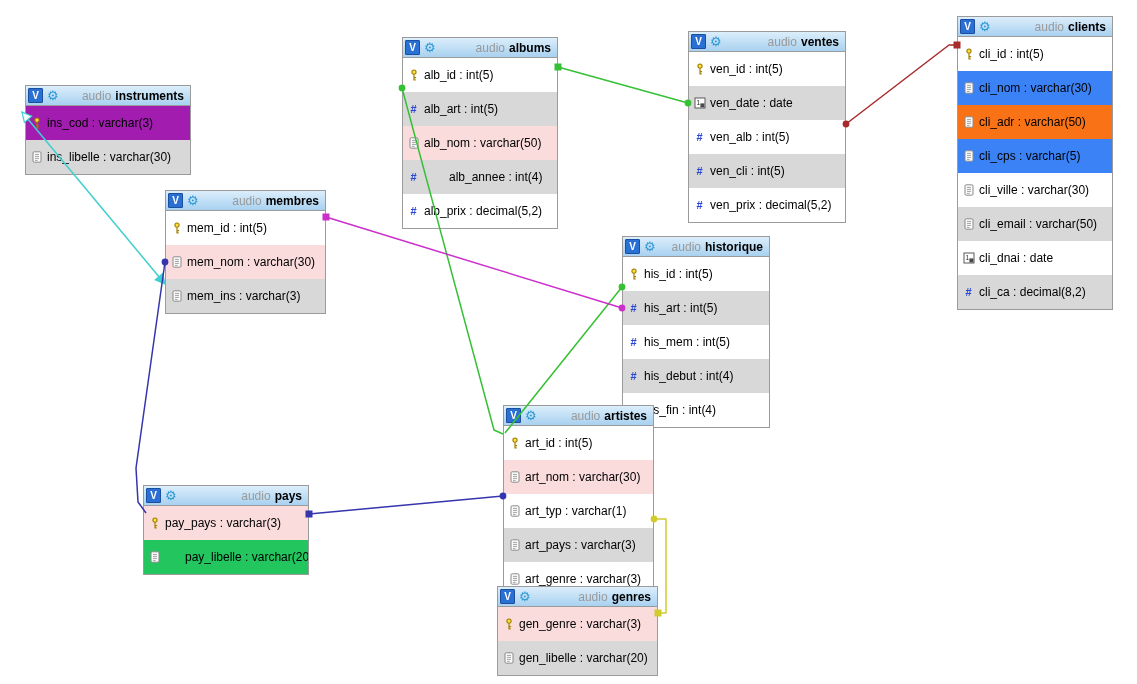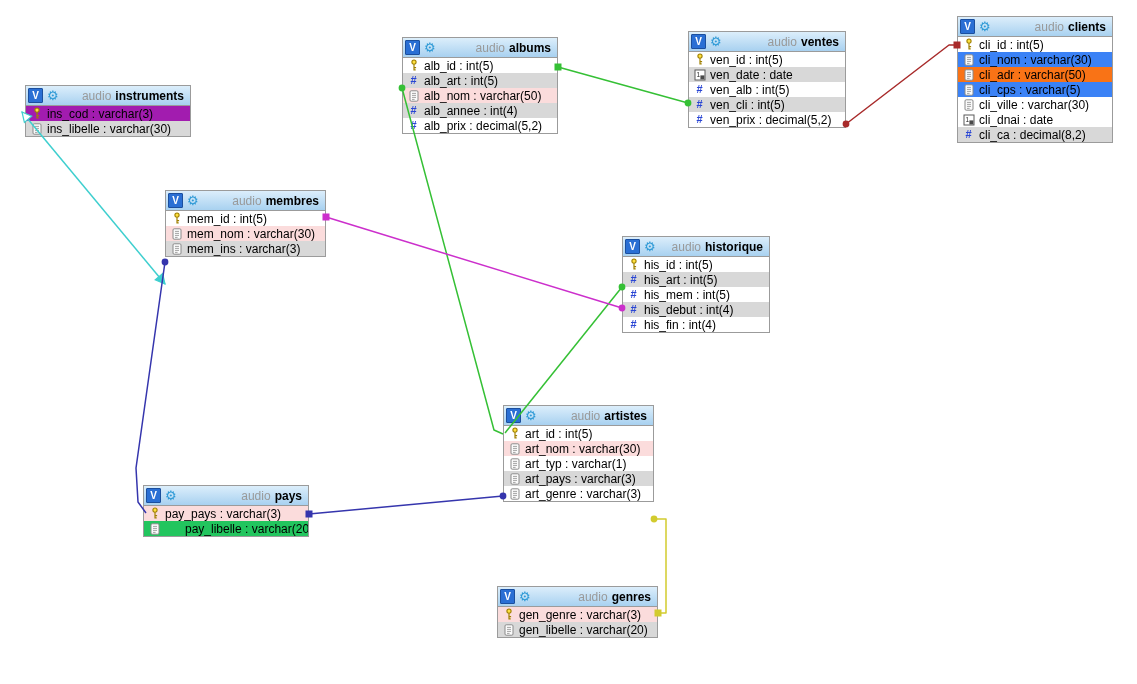--- a/index.html
+++ b/index.html
@@ -20,21 +20,21 @@
   .badge{
     width:15px;height:15px;background:#2a6fd4;border:1px solid #1b4f9e;border-radius:1px;
     color:#fff;font-size:10px;font-weight:bold;display:flex;align-items:center;justify-content:center;
     box-sizing:border-box;flex:0 0 auto;
   }
   .gear{font-size:13px;color:#2f9ad6;margin-left:4px;line-height:1;flex:0 0 auto;}
   .hdr-spacer{flex:1 1 auto;}
   .schema{color:#999;}
   .tname{color:#000;font-weight:bold;margin-left:4px;}
   .db-row{
-    display:flex;align-items:center;height:15px;padding:0 4px;box-sizing:border-box;
+    display:flex;align-items:center;height:34px;padding:0 4px;box-sizing:border-box;
     white-space:nowrap;overflow:hidden;
   }
   .col-ic{width:13px;height:13px;margin-right:4px;display:flex;align-items:center;justify-content:center;flex:0 0 auto;}
   .num-glyph{color:#2a46d4;font-weight:bold;font-size:11px;line-height:1;}
   .col-label span{vertical-align:baseline;}
   #rel-layer{position:absolute;left:0;top:0;z-index:5;pointer-events:none;}
 </style>
 </head>
 <body>
 
@@ -92,21 +92,21 @@
         </div>
         <div class="db-row" style="background: rgb(251, 220, 220);">
           <span class="col-ic">
             <svg width="12" height="12" viewBox="0 0 12 12">
               <rect x="2" y="0.8" width="8" height="10.4" rx="1.2" fill="#fbfbfb" stroke="#8a8a8a"></rect>
               <path d="M4 3.4h4 M4 5.4h4 M4 7.4h4 M4 9.4h2.6" stroke="#9a9a9a" stroke-width="0.9"></path>
             </svg>
           </span>
           <span class="col-label"><span>alb_nom</span><span style="white-space: pre;"> : </span><span>varchar(50)</span></span>
         </div>
-        <div class="db-row" style="background: rgb(216, 216, 216);">
+        <div class="db-row" style="background: rgb(216, 216, 216); gap: 25px;">
           <span class="col-ic">
             <span class="num-glyph">#</span>
           </span>
           <span class="col-label"><span>alb_annee</span><span style="white-space: pre;"> : </span><span>int(4)</span></span>
         </div>
         <div class="db-row" style="background: rgb(255, 255, 255);">
           <span class="col-ic">
             <span class="num-glyph">#</span>
           </span>
           <span class="col-label"><span>alb_prix</span><span style="white-space: pre;"> : </span><span>decimal(5,2)</span></span>
@@ -203,20 +203,29 @@
           <span class="col-label"><span>cli_cps</span><span style="white-space: pre;"> : </span><span>varchar(5)</span></span>
         </div>
         <div class="db-row" style="background: rgb(255, 255, 255);">
           <span class="col-ic">
             <svg width="12" height="12" viewBox="0 0 12 12">
               <rect x="2" y="0.8" width="8" height="10.4" rx="1.2" fill="#fbfbfb" stroke="#8a8a8a"></rect>
               <path d="M4 3.4h4 M4 5.4h4 M4 7.4h4 M4 9.4h2.6" stroke="#9a9a9a" stroke-width="0.9"></path>
             </svg>
           </span>
           <span class="col-label"><span>cli_ville</span><span style="white-space: pre;"> : </span><span>varchar(30)</span></span>
+        </div>
+        <div class="db-row" style="background: rgb(216, 216, 216);">
+          <span class="col-ic">
+            <svg width="12" height="12" viewBox="0 0 12 12">
+              <rect x="2" y="0.8" width="8" height="10.4" rx="1.2" fill="#fbfbfb" stroke="#8a8a8a"></rect>
+              <path d="M4 3.4h4 M4 5.4h4 M4 7.4h4 M4 9.4h2.6" stroke="#9a9a9a" stroke-width="0.9"></path>
+            </svg>
+          </span>
+          <span class="col-label"><span>cli_email</span><span style="white-space: pre;"> : </span><span>varchar(50)</span></span>
         </div>
         <div class="db-row" style="background: rgb(255, 255, 255);">
           <span class="col-ic">
             <svg width="12" height="12" viewBox="0 0 12 12">
               <rect x="1" y="1" width="10" height="10" fill="#fff" stroke="#5a5a5a"></rect>
               <text x="2.6" y="7.6" font-size="6.5" fill="#222" font-family="sans-serif">1</text>
               <rect x="6.4" y="6.4" width="4" height="4" fill="#4a4a4a"></rect>
             </svg>
           </span>
           <span class="col-label"><span>cli_dnai</span><span style="white-space: pre;"> : </span><span>date</span></span>

